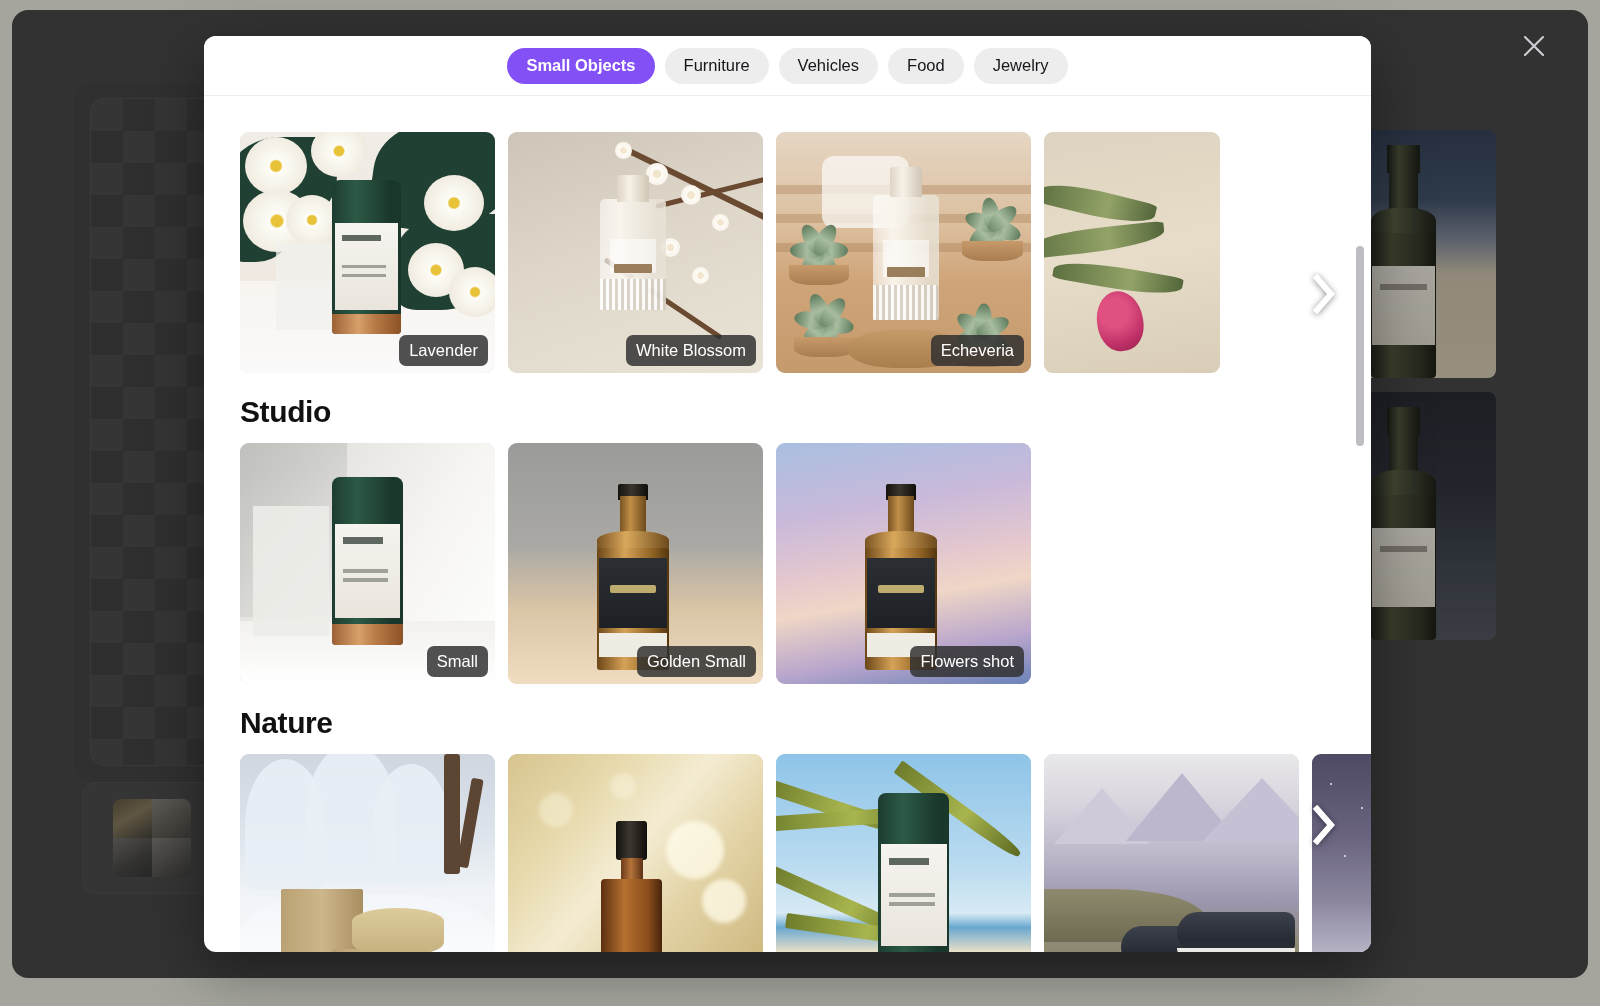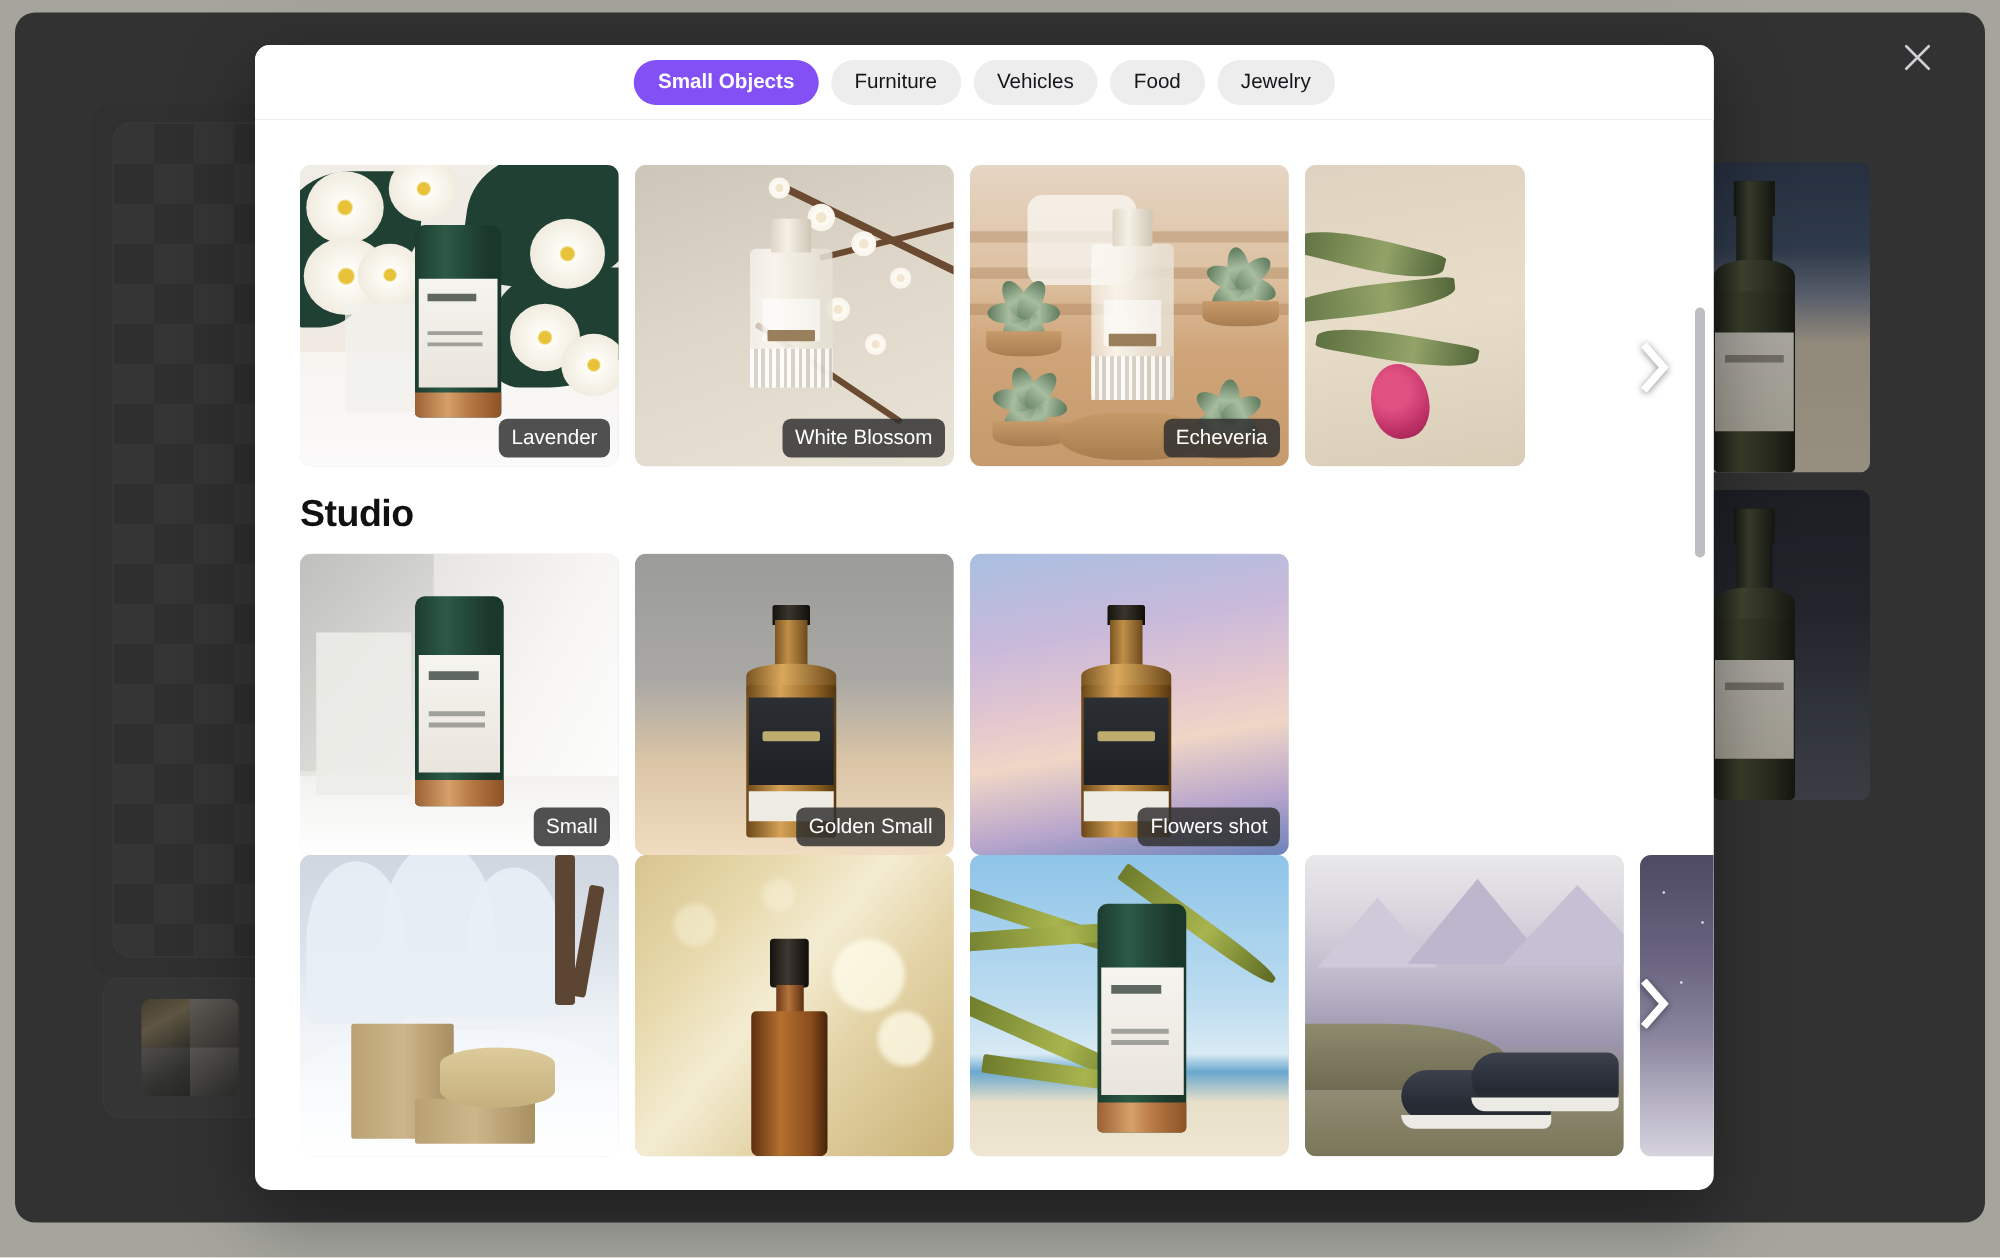--- a/index.html
+++ b/index.html
@@ -647,20 +647,21 @@
                 <div class="wlabel"></div>
                 <div class="wlabel2"></div>
               </div>
             </div>
             <div class="tile-caption">Flowers shot</div>
           </div>
         </div>
       </div>
 
       <div class="section">
+        <h2 class="section-title">Nature</h2>
         <div class="row">
 
           <div class="tile">
             <div class="scene sc-snow">
               <div class="snow-tree" style="left:2%;top:2%;width:80px;height:130px;"></div>
               <div class="snow-tree" style="left:26%;top:-4%;width:90px;height:140px;"></div>
               <div class="snow-tree" style="left:52%;top:4%;width:76px;height:120px;"></div>
               <div class="trunk" style="left:80%;top:0;width:16px;height:120px;"></div>
               <div class="trunk" style="left:88%;top:10%;width:12px;height:90px;transform:rotate(10deg);"></div>
               <div style="position:absolute;left:0;bottom:0;width:100%;height:42%;background:linear-gradient(180deg,#f2f6fa,#ffffff);border-radius:40% 40% 0 0;"></div>

